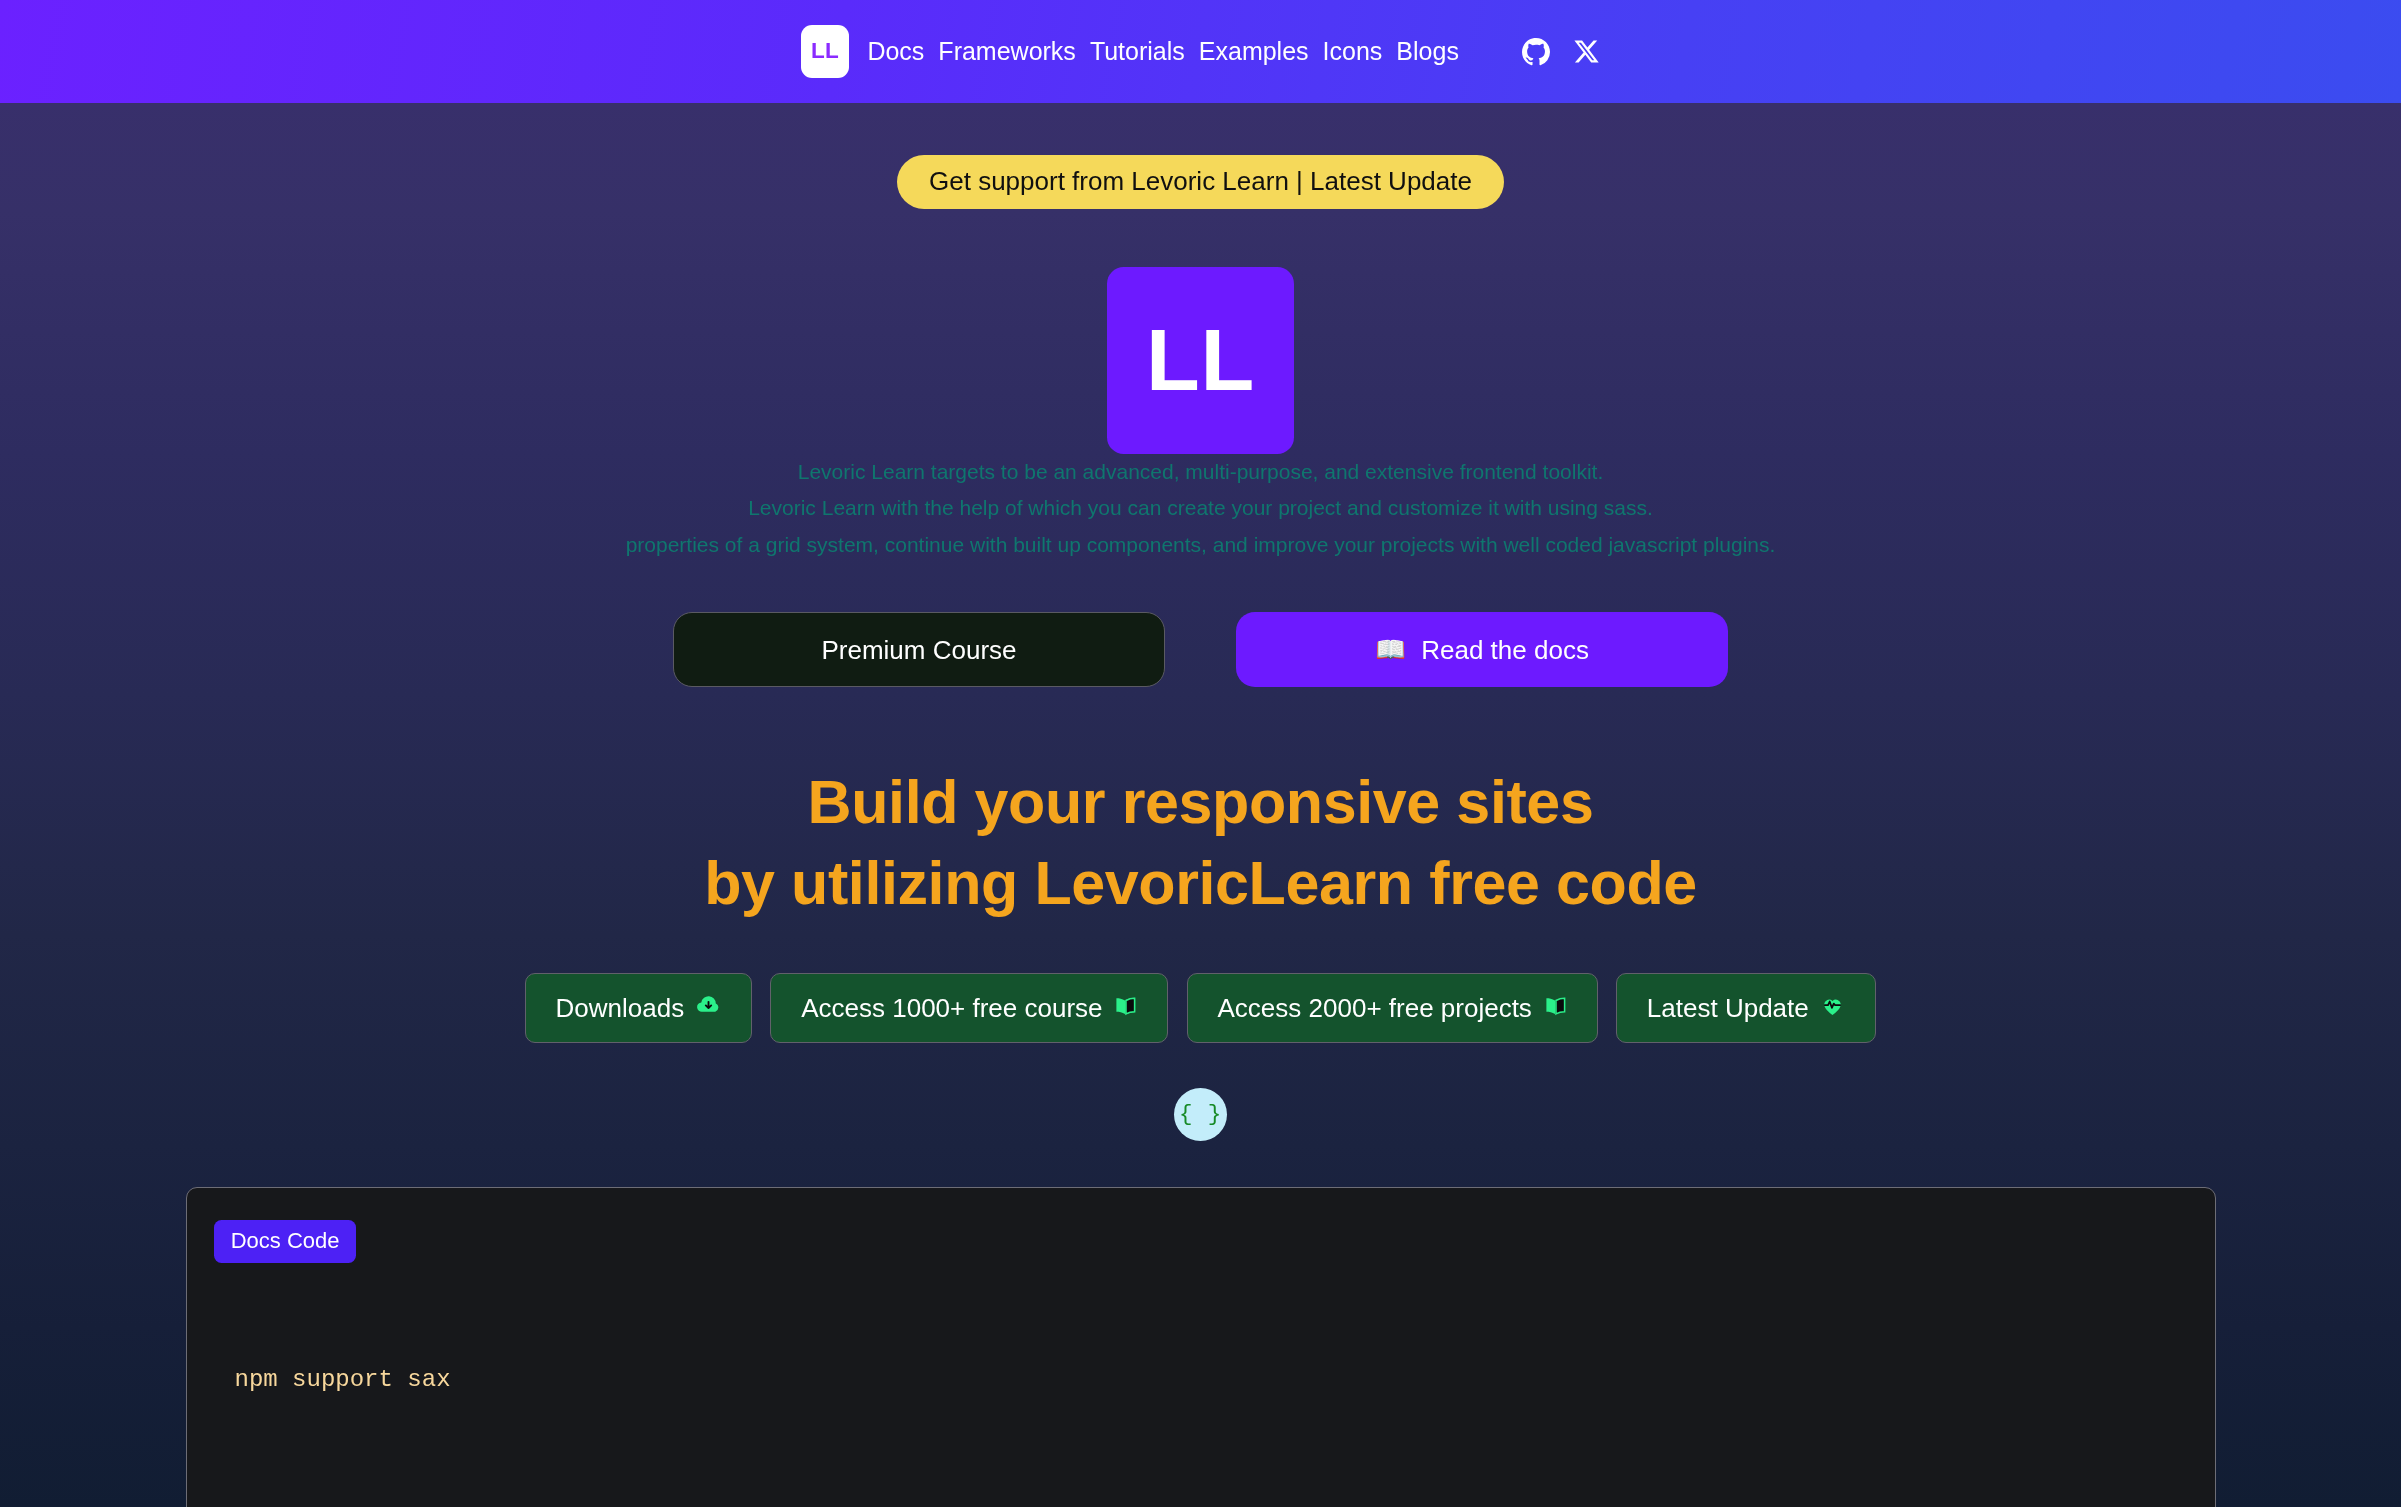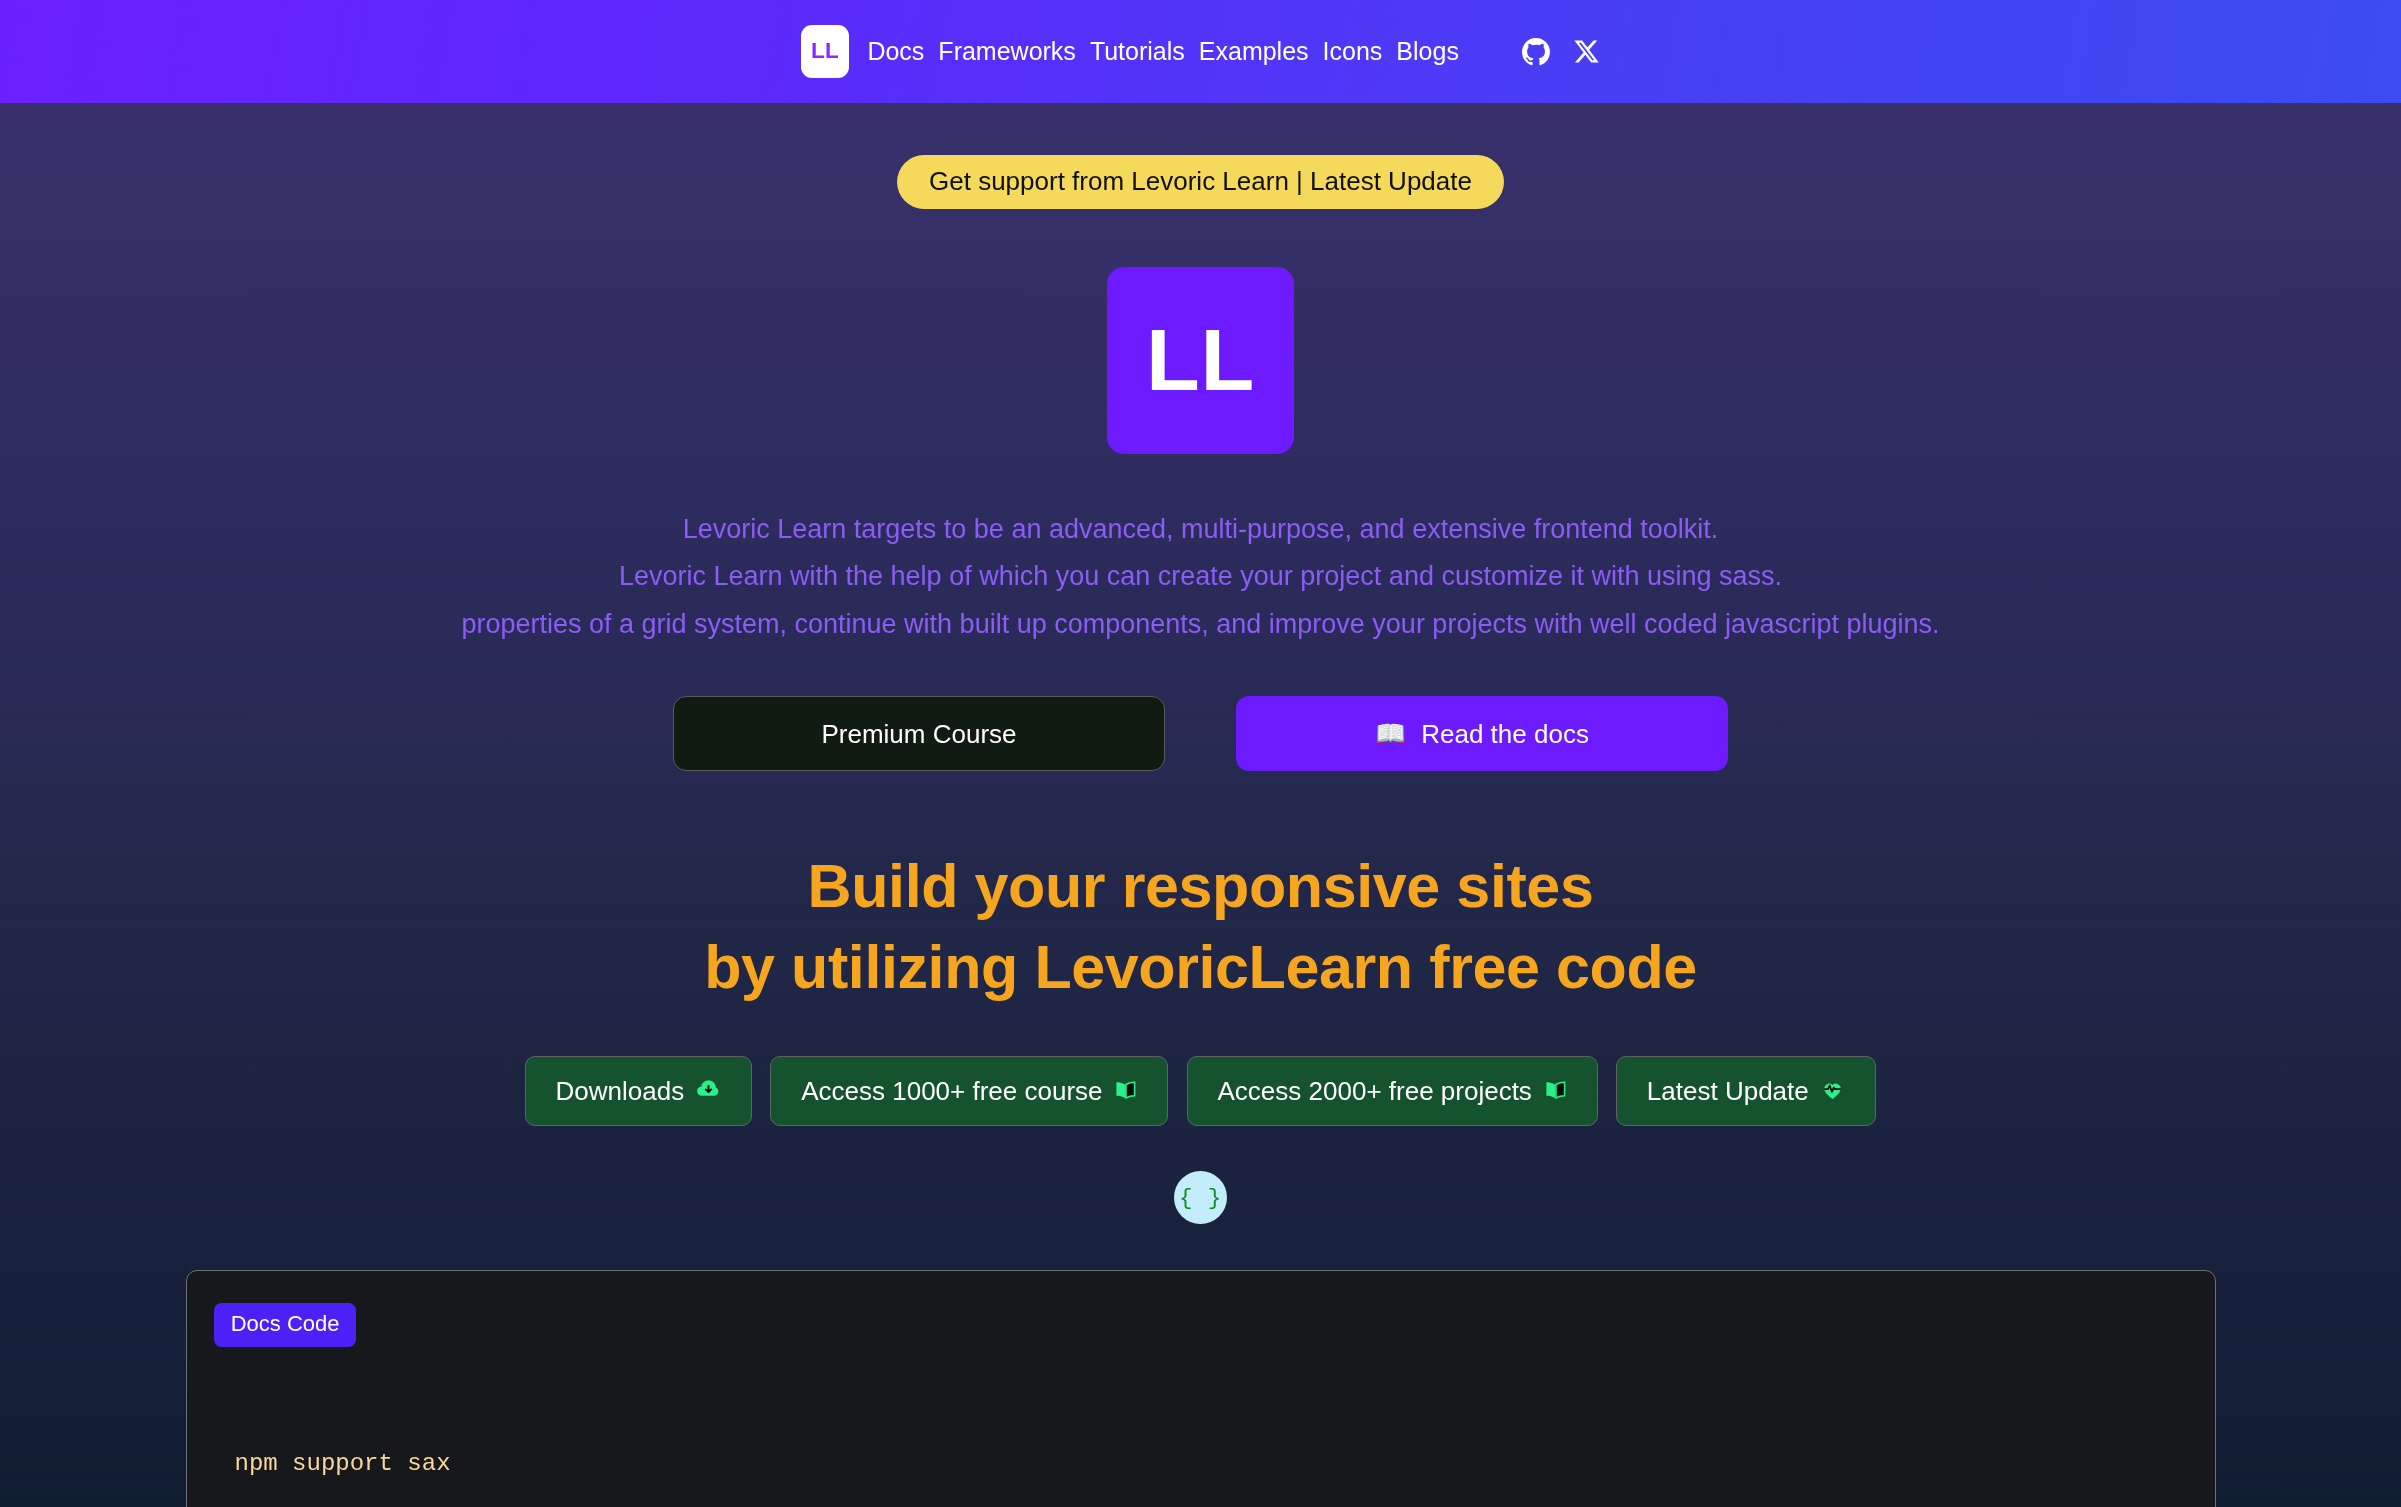--- a/index.html
+++ b/index.html
@@ -110,38 +110,37 @@
   }
   .hero-logo span {
     color: #ffffff;
     font-size: 88px;
     font-weight: 700;
     line-height: 1;
     letter-spacing: 0.8px;
   }
 
   .hero-desc {
-    margin-top: 52px;
     text-align: center;
-    color: #8b5cf6;
-    font-size: 27px;
+    color: #0f766e;
+    font-size: 21px;
     line-height: 1.76;
     font-weight: 400;
   }
   .hero-desc div { white-space: nowrap; }
 
   .cta-row {
     margin-top: 48px;
     display: flex;
     gap: 71px;
   }
   .btn-cta {
     width: 492px;
     height: 75px;
-    border-radius: 13px;
+    border-radius: 19px;
     font-size: 26px;
     font-family: inherit;
     color: #ffffff;
     display: flex;
     align-items: center;
     justify-content: center;
     gap: 15px;
     cursor: pointer;
     line-height: 1;
   }

